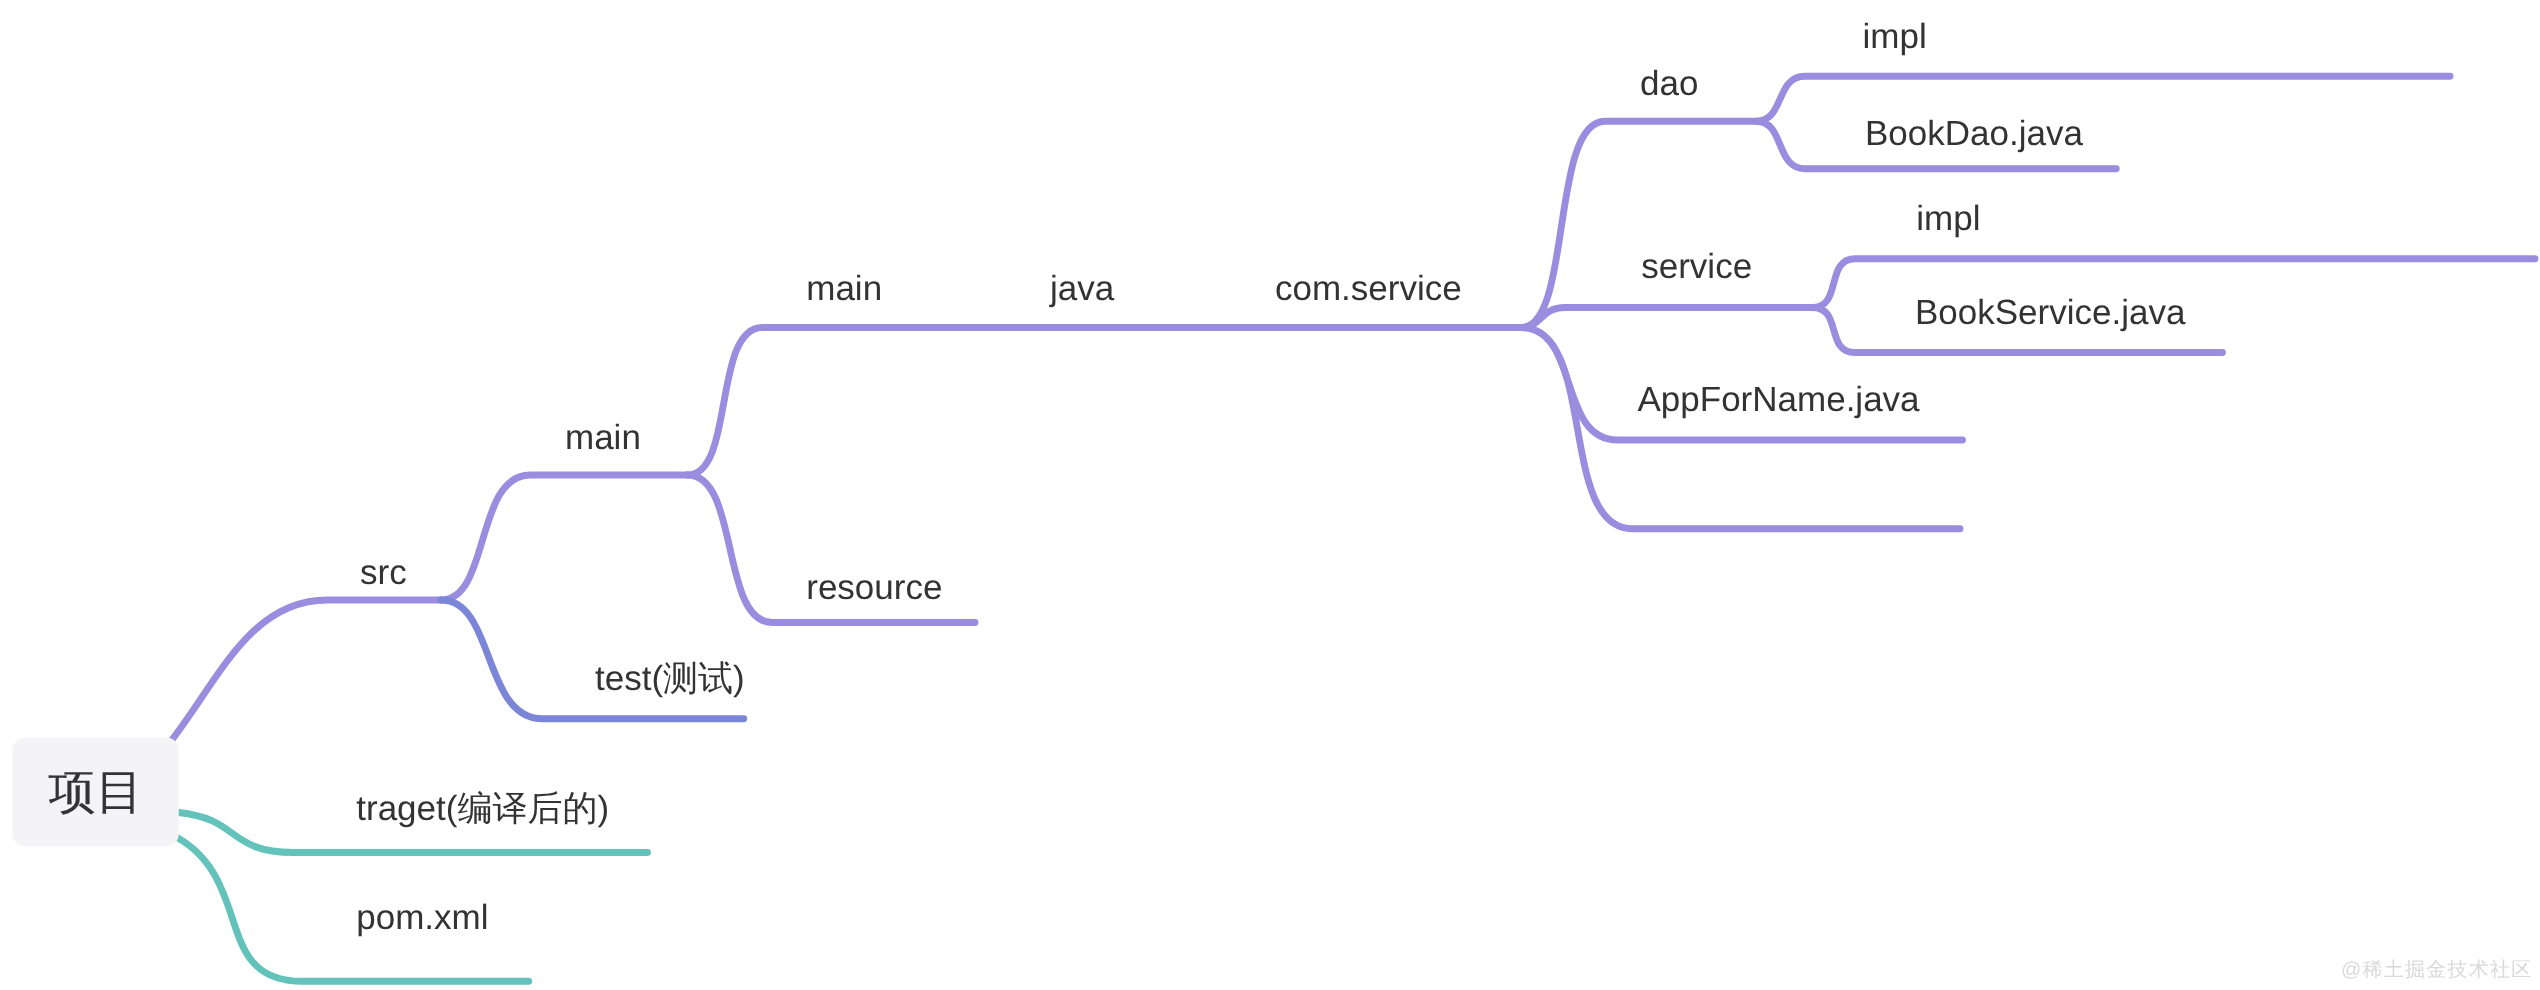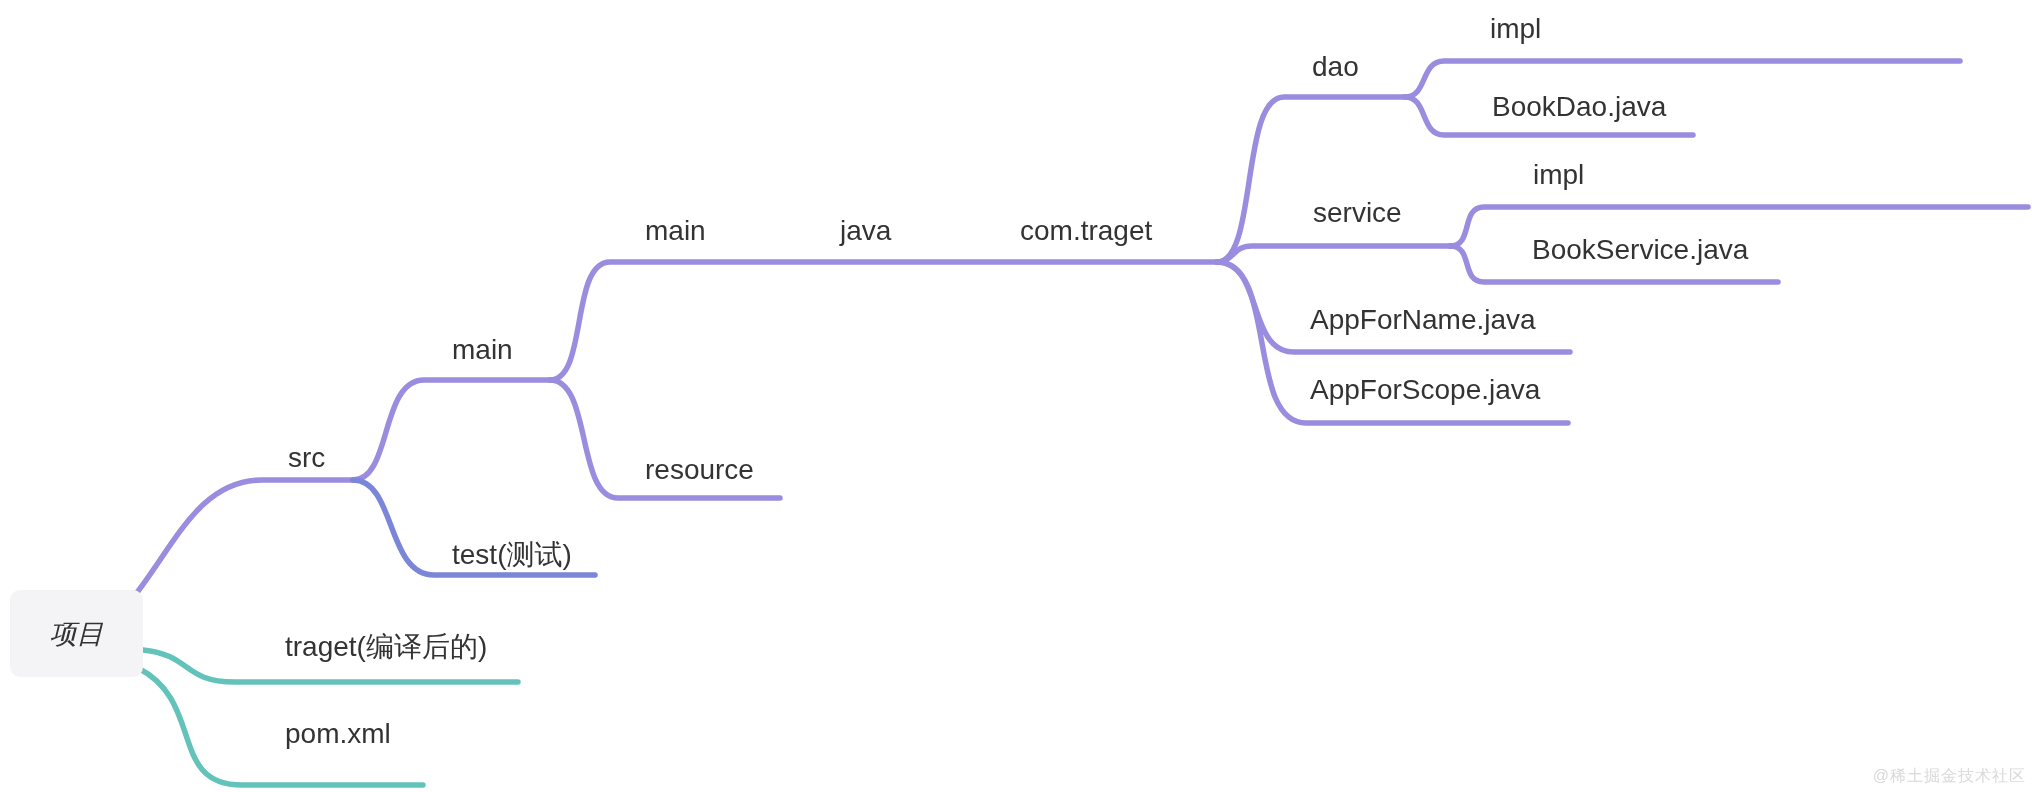--- a/index.html
+++ b/index.html
@@ -22,24 +22,23 @@
     color:var(--text,#333333);
     white-space:nowrap;
     cursor:pointer;
   }
   #root-node{
     position:absolute;
     left:10px;top:590px;width:133px;height:87px;
     background:var(--root_bg,#f4f4f6);
     border-radius:10px;
     display:flex;align-items:center;justify-content:center;
-    font-size:27px;
+    font-size:38px;
     color:var(--text,#333333);
     cursor:pointer;
-    font-style:italic;
   }
   #watermark{
     position:absolute;
     right:6px;bottom:5px;
     font-size:16px;
     color:var(--watermark,#d9d9d9);
     letter-spacing:1px;
   }
 </style>
 </head>
@@ -71,34 +70,33 @@
     <path class="e-purple" d="M1450,246 C1474,246 1460,282 1484,282 L1778,282"></path>
   </svg>
 
   <div id="root-node">项目</div>
 
   <div class="node" style="left:288px;top:444px;">src</div>
   <div class="node" style="left:285px;top:633px;">traget(编译后的)</div>
   <div class="node" style="left:285px;top:720px;">pom.xml</div>
 
   <div class="node" style="left:452px;top:336px;">main</div>
-  <div class="node" style="left:452px;top:529px;margin-top:12px;">test(测试)</div>
+  <div class="node" style="left:476px;top:529px;">test(测试)</div>
 
   <div class="node" style="left:645px;top:217px;">main</div>
   <div class="node" style="left:645px;top:456px;">resource</div>
 
   <div class="node" style="left:840px;top:217px;">java</div>
-  <div class="node" style="left:1020px;top:217px;">com.traget</div>
+  <div class="node" style="left:1020px;top:217px;">com.service</div>
 
   <div class="node" style="left:1312px;top:53px;">dao</div>
   <div class="node" style="left:1490px;top:15px;">impl</div>
   <div class="node" style="left:1492px;top:93px;">BookDao.java</div>
 
   <div class="node" style="left:1313px;top:199px;">service</div>
   <div class="node" style="left:1533px;top:161px;">impl</div>
   <div class="node" style="left:1532px;top:236px;">BookService.java</div>
 
   <div class="node" style="left:1310px;top:306px;">AppForName.java</div>
-  <div class="node" style="left:1310px;top:376px;">AppForScope.java</div>
 
   <div id="watermark">@稀土掘金技术社区</div>
 
 </div>
 
 </body></html>

